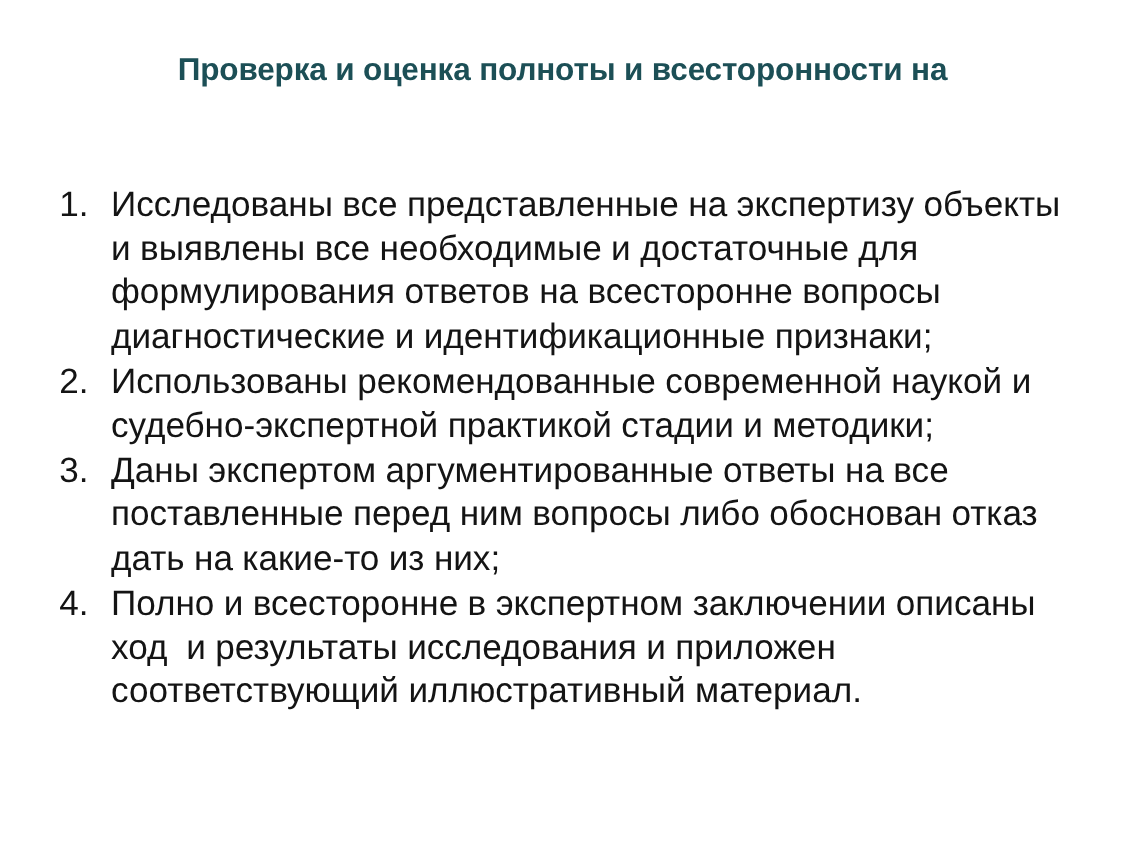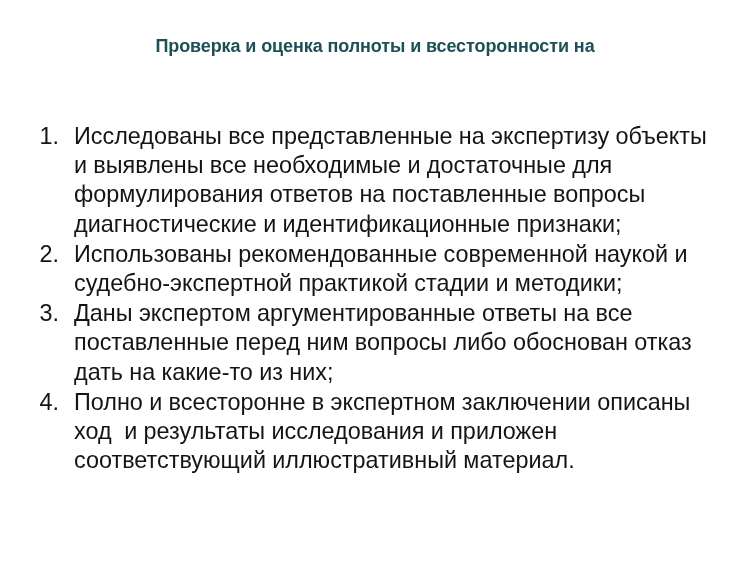--- a/index.html
+++ b/index.html
@@ -24,21 +24,21 @@
   }
 
   
   .slide-title {
     position: absolute;
     left: 40px;
     top: 30px;
     width: 670px;
     text-align: center;
     color: #1c4f56;
-    font-size: 18px;
+    font-size: 21px;
     font-weight: bold;
     line-height: 33px;
     letter-spacing: -0.1px;
     font-family: "Liberation Sans", "DejaVu Sans", sans-serif;
   }
   .slide-title .title-line {
     display: block;
     white-space: nowrap;
   }
 
@@ -82,21 +82,21 @@
 <div class="slide">
 
   <div class="slide-title">
     <span class="title-line">Проверка и оценка полноты и всесторонности на</span>
   </div>
 
   <div class="body-list">
 
     <div class="list-item">
       <span class="item-number">1.</span>
-      <span class="item-text">Исследованы все представленные на экспертизу объекты и выявлены все необходимые и достаточные для формулирования ответов на поставленные вопросы диагностические и идентификационные признаки;</span>
+      <span class="item-text">Исследованы все представленные на экспертизу объекты и выявлены все необходимые и достаточные для формулирования ответов на всесторонне вопросы диагностические и идентификационные признаки;</span>
     </div>
 
     <div class="list-item">
       <span class="item-number">2.</span>
       <span class="item-text">Использованы рекомендованные современной наукой и судебно-экспертной практикой стадии и методики;</span>
     </div>
 
     <div class="list-item">
       <span class="item-number">3.</span>
       <span class="item-text">Даны экспертом аргументированные ответы на все поставленные перед ним вопросы либо обоснован отказ дать на какие-то из них;</span>

